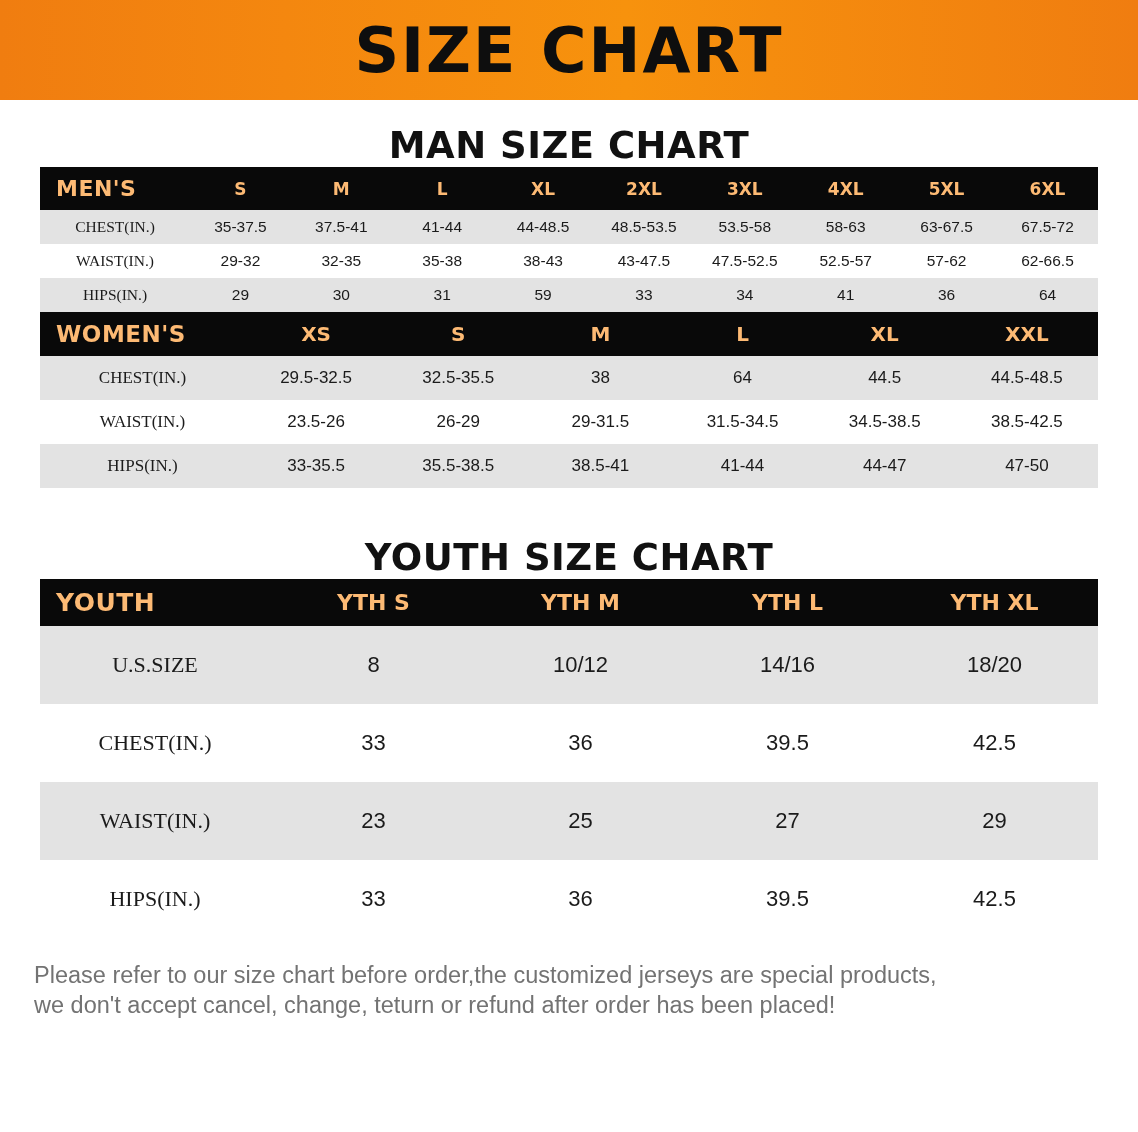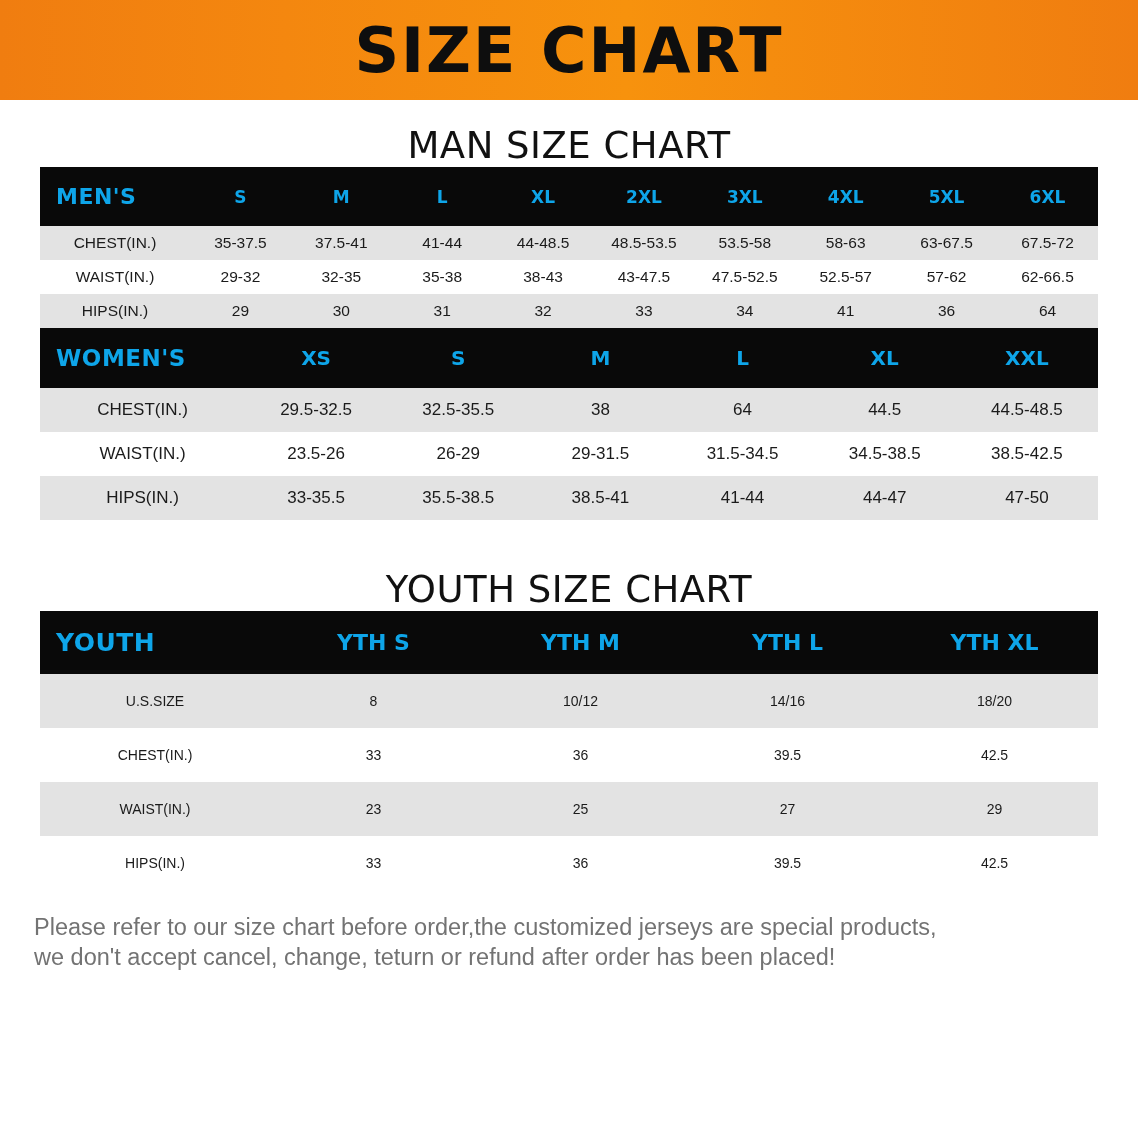--- a/index.html
+++ b/index.html
@@ -38,80 +38,80 @@
     letter-spacing: 2px;
     color: #0e0e0e;
     line-height: 1;
     margin-top: 2px;
   }
 
   
   .section-title {
     text-align: center;
     font-family: "DejaVu Sans", sans-serif;
-    font-weight: normal;
+    font-weight: bold;
     font-size: 37px;
     letter-spacing: 0.5px;
     color: #111111;
   }
   .mst { margin-top: 24px; }
   .wst { margin-top: 42px; }
   .yst { margin-top: 48px; }
 
   
   .tbl-wrap {
     padding: 0 40px;
     box-sizing: border-box;
   }
   table {
     width: 100%;
     border-collapse: collapse;
     table-layout: fixed;
   }
   thead th {
     background: #090909;
-    color: #0ea5e9;
+    color: #fdba74;
     font-family: "DejaVu Sans", sans-serif;
     font-weight: bold;
     text-align: center;
-    padding: 17px 2px;
+    padding: 9px 2px;
   }
   thead th.rowhead {
     text-align: left;
     padding-left: 16px;
   }
   tbody td {
     text-align: center;
     color: #1b1b1b;
     font-family: "Liberation Sans", sans-serif;
   }
   tbody td.rowhead {
     text-align: center;
-    font-family: Liberation Sans, sans-serif;
+    font-family: Liberation Serif, serif;
   }
   tbody tr.shade td { background: #e3e3e3; }
   tbody tr.plain td { background: #ffffff; }
 
   
   .men-table thead th { font-size: 17px; }
   .men-table thead th.rowhead { font-size: 22px; letter-spacing: 0.5px; }
   .men-table tbody td { font-size: 15.5px; padding: 8px 1px; }
   .men-table tbody td.rowhead { font-size: 15.5px; }
   .men-table col.c0 { width: 150px; }
 
   
   .women-table thead th { font-size: 20px; }
   .women-table thead th.rowhead { font-size: 23px; letter-spacing: 0.5px; }
   .women-table tbody td { font-size: 17px; padding: 12px 2px; }
   .women-table col.c0 { width: 205px; }
 
   
   .youth-table thead th { font-size: 22px; }
   .youth-table thead th.rowhead { font-size: 25px; letter-spacing: 0.5px; }
-  .youth-table tbody td { font-size: 14px; padding: 19px 2px; }
+  .youth-table tbody td { font-size: 22px; padding: 26px 2px; }
   .youth-table col.c0 { width: 230px; }
 
   
   .note {
     margin: 22px 34px 0 34px;
     color: #737373;
     font-family: "Liberation Sans", sans-serif;
     font-size: 23.5px;
     line-height: 1.28;
     text-align: left;
@@ -179,21 +179,21 @@
           <td>47.5-52.5</td>
           <td>52.5-57</td>
           <td>57-62</td>
           <td>62-66.5</td>
         </tr>
         <tr class="shade">
           <td class="rowhead">HIPS(IN.)</td>
           <td>29</td>
           <td>30</td>
           <td>31</td>
-          <td>32</td>
+          <td>59</td>
           <td>33</td>
           <td>34</td>
           <td>41</td>
           <td>36</td>
           <td>64</td>
         </tr>
       </tbody>
     </table>
   </div>
 

